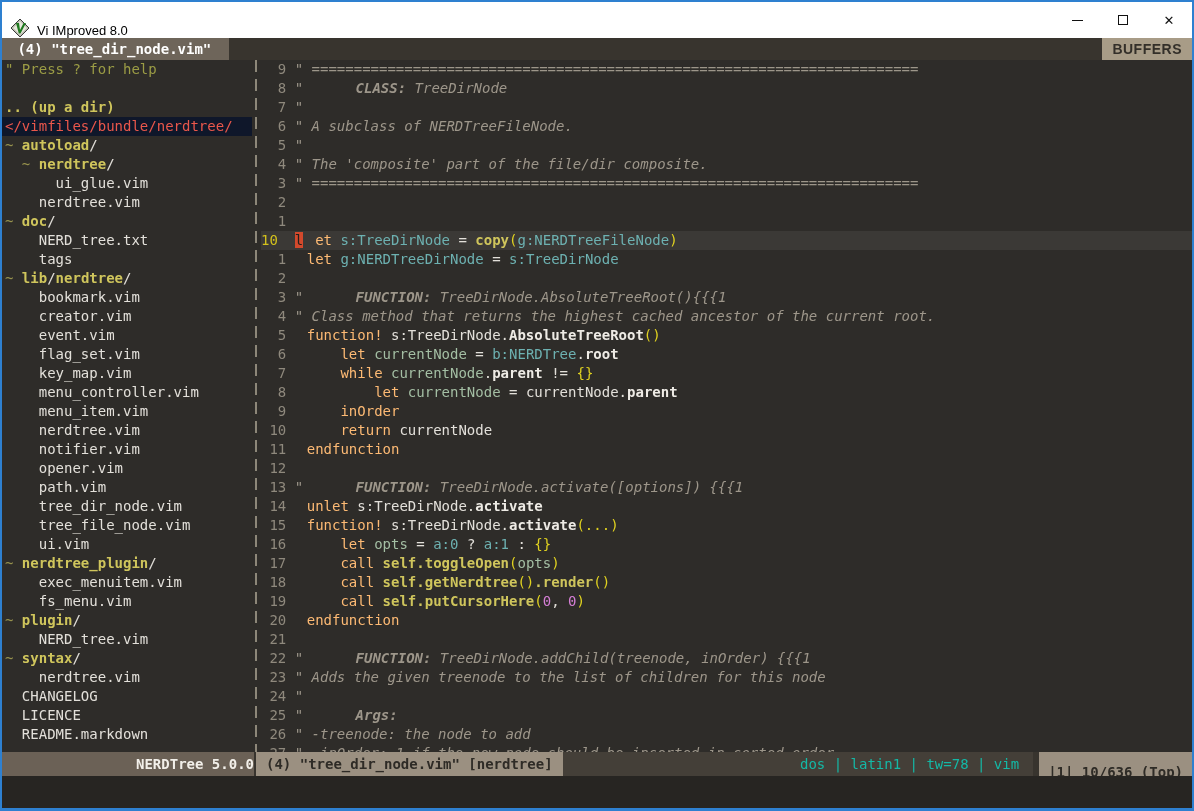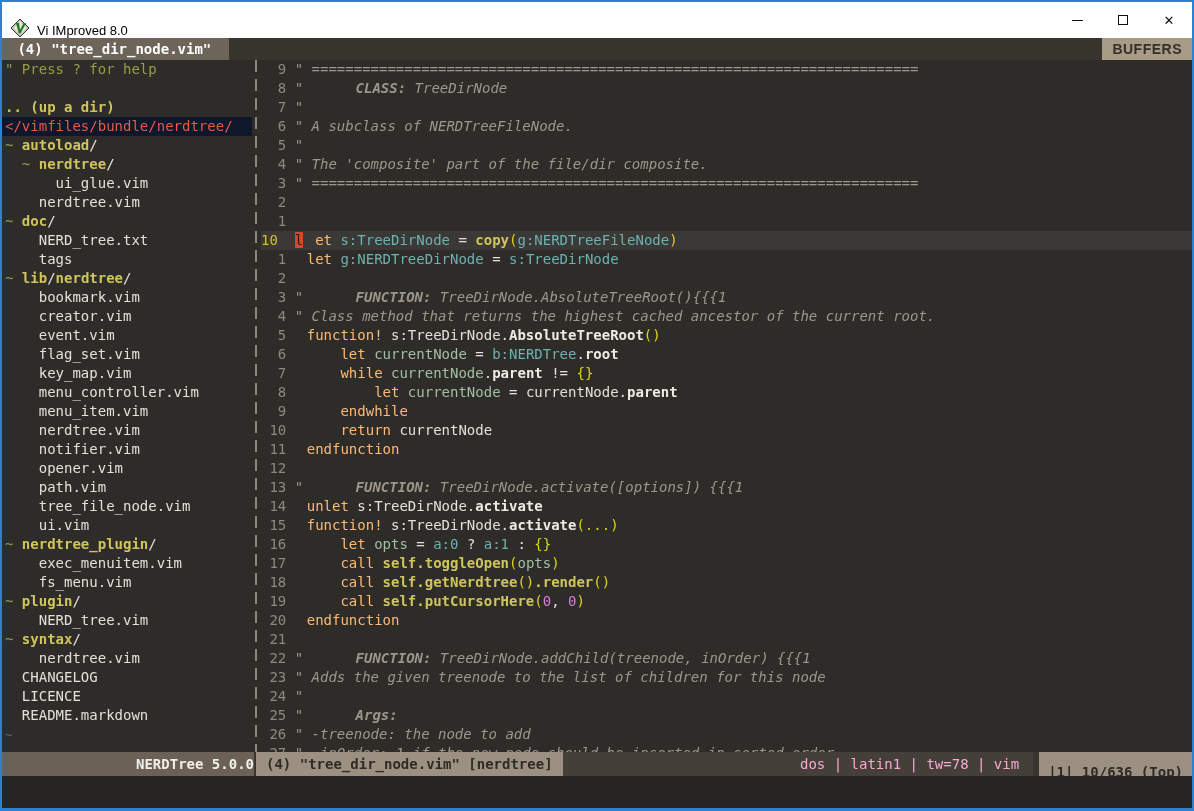--- a/index.html
+++ b/index.html
@@ -85,21 +85,21 @@
   .s-cur { background:#d2492c; color:#211f1d; }
 
   
   .statusline {
     height:24px; flex:none; background:#38342e;
     display:flex; align-items:stretch;
     font-size:14px; line-height:24px; white-space:pre;
   }
   .st-left  { width:252px; flex:none; background:#6b6156; color:#f2efe9; font-weight:bold; padding-left:5px;text-align:right; }
   .st-file  { background:#9b9081; color:#2e2b26; font-weight:bold; padding:0 10px; margin-left:2px; }
-  .st-mid   { flex:1; background:#443f38; color:#f9a8d4; text-align:right; padding-right:14px; }
+  .st-mid   { flex:1; background:#443f38; color:#14b8a6; text-align:right; padding-right:14px; }
   .st-pos   { background:#9b9081; color:#2e2b26; font-weight:bold; padding:8px 9px; margin-left:6px; }
 
   
   .cmdline { height:32px; flex:none; background:#272522; }
 </style>
 </head>
 <body>
 
 <div class="window">
 
@@ -146,20 +146,21 @@
         <div class="tree-row"><span class="t-plain">    </span><span class="t-file">creator.vim</span></div>
         <div class="tree-row"><span class="t-plain">    </span><span class="t-file">event.vim</span></div>
         <div class="tree-row"><span class="t-plain">    </span><span class="t-file">flag_set.vim</span></div>
         <div class="tree-row"><span class="t-plain">    </span><span class="t-file">key_map.vim</span></div>
         <div class="tree-row"><span class="t-plain">    </span><span class="t-file">menu_controller.vim</span></div>
         <div class="tree-row"><span class="t-plain">    </span><span class="t-file">menu_item.vim</span></div>
         <div class="tree-row"><span class="t-plain">    </span><span class="t-file">nerdtree.vim</span></div>
         <div class="tree-row"><span class="t-plain">    </span><span class="t-file">notifier.vim</span></div>
         <div class="tree-row"><span class="t-plain">    </span><span class="t-file">opener.vim</span></div>
         <div class="tree-row"><span class="t-plain">    </span><span class="t-file">path.vim</span></div>
+        <div class="tree-row"><span class="t-plain">    </span><span class="t-file">tree_dir_node.vim</span></div>
         <div class="tree-row"><span class="t-plain">    </span><span class="t-file">tree_file_node.vim</span></div>
         <div class="tree-row"><span class="t-plain">    </span><span class="t-file">ui.vim</span></div>
         <div class="tree-row"><span class="t-tilde">~ </span><span class="t-dir">nerdtree_plugin</span><span class="t-plain">/</span></div>
         <div class="tree-row"><span class="t-plain">    </span><span class="t-file">exec_menuitem.vim</span></div>
         <div class="tree-row"><span class="t-plain">    </span><span class="t-file">fs_menu.vim</span></div>
         <div class="tree-row"><span class="t-tilde">~ </span><span class="t-dir">plugin</span><span class="t-plain">/</span></div>
         <div class="tree-row"><span class="t-plain">    </span><span class="t-file">NERD_tree.vim</span></div>
         <div class="tree-row"><span class="t-tilde">~ </span><span class="t-dir">syntax</span><span class="t-plain">/</span></div>
         <div class="tree-row"><span class="t-plain">    </span><span class="t-file">nerdtree.vim</span></div>
         <div class="tree-row"><span class="t-plain">  </span><span class="t-file">CHANGELOG</span></div>
@@ -180,21 +181,21 @@
         <div class="code-row"><span class="lnum">1</span><span class="code-text"></span></div>
         <div class="code-row curline"><span class="lnum cur-num">10</span><span class="code-text"><span class="s-cur">l</span><span class="s-kw">et</span><span class="s-txt"> </span><span class="s-sv">s:TreeDirNode</span><span class="s-txt"> = </span><span class="s-fn">copy</span><span class="s-pr">(</span><span class="s-sv">g:NERDTreeFileNode</span><span class="s-pr">)</span></span></div>
         <div class="code-row"><span class="lnum">1</span><span class="code-text"><span class="s-kw">let</span><span class="s-txt"> </span><span class="s-sv">g:NERDTreeDirNode</span><span class="s-txt"> = </span><span class="s-sv">s:TreeDirNode</span></span></div>
         <div class="code-row"><span class="lnum">2</span><span class="code-text"></span></div>
         <div class="code-row"><span class="lnum">3</span><span class="code-text"><span class="s-cm">" </span><span class="s-cmb">FUNCTION:</span><span class="s-cm"> TreeDirNode.AbsoluteTreeRoot(){{{1</span></span></div>
         <div class="code-row"><span class="lnum">4</span><span class="code-text"><span class="s-cm">" Class method that returns the highest cached ancestor of the current root.</span></span></div>
         <div class="code-row"><span class="lnum">5</span><span class="code-text"><span class="s-kw">function!</span><span class="s-txt"> s:TreeDirNode.</span><span class="s-mth">AbsoluteTreeRoot</span><span class="s-pr">()</span></span></div>
         <div class="code-row"><span class="lnum">6</span><span class="code-text"><span class="s-txt">    </span><span class="s-kw">let</span><span class="s-id"> currentNode</span><span class="s-txt"> = </span><span class="s-sv">b:NERDTree</span><span class="s-txt">.</span><span class="s-mth">root</span></span></div>
         <div class="code-row"><span class="lnum">7</span><span class="code-text"><span class="s-txt">    </span><span class="s-kw">while</span><span class="s-id"> currentNode</span><span class="s-txt">.</span><span class="s-mth">parent</span><span class="s-txt"> != </span><span class="s-pr">{}</span></span></div>
         <div class="code-row"><span class="lnum">8</span><span class="code-text"><span class="s-txt">        </span><span class="s-kw">let</span><span class="s-id"> currentNode</span><span class="s-txt"> = currentNode.</span><span class="s-mth">parent</span></span></div>
-        <div class="code-row"><span class="lnum">9</span><span class="code-text"><span class="s-txt">    </span><span class="s-kw">endwhile</span></span></div>
+        <div class="code-row"><span class="lnum">9</span><span class="code-text"><span class="s-txt">    </span><span class="s-kw">inOrder</span></span></div>
         <div class="code-row"><span class="lnum">10</span><span class="code-text"><span class="s-txt">    </span><span class="s-kw">return</span><span class="s-txt"> currentNode</span></span></div>
         <div class="code-row"><span class="lnum">11</span><span class="code-text"><span class="s-kw">endfunction</span></span></div>
         <div class="code-row"><span class="lnum">12</span><span class="code-text"></span></div>
         <div class="code-row"><span class="lnum">13</span><span class="code-text"><span class="s-cm">" </span><span class="s-cmb">FUNCTION:</span><span class="s-cm"> TreeDirNode.activate([options]) {{{1</span></span></div>
         <div class="code-row"><span class="lnum">14</span><span class="code-text"><span class="s-kw">unlet</span><span class="s-txt"> s:TreeDirNode.</span><span class="s-mth">activate</span></span></div>
         <div class="code-row"><span class="lnum">15</span><span class="code-text"><span class="s-kw">function!</span><span class="s-txt"> s:TreeDirNode.</span><span class="s-mth">activate</span><span class="s-pr">(...)</span></span></div>
         <div class="code-row"><span class="lnum">16</span><span class="code-text"><span class="s-txt">    </span><span class="s-kw">let</span><span class="s-id"> opts</span><span class="s-txt"> = </span><span class="s-sv">a:0</span><span class="s-txt"> ? </span><span class="s-sv">a:1</span><span class="s-txt"> : </span><span class="s-pr">{}</span></span></div>
         <div class="code-row"><span class="lnum">17</span><span class="code-text"><span class="s-txt">    </span><span class="s-kw">call</span><span class="s-txt"> </span><span class="s-fn">self.toggleOpen</span><span class="s-pr">(</span><span class="s-id">opts</span><span class="s-pr">)</span></span></div>
         <div class="code-row"><span class="lnum">18</span><span class="code-text"><span class="s-txt">    </span><span class="s-kw">call</span><span class="s-txt"> </span><span class="s-fn">self.getNerdtree</span><span class="s-pr">()</span><span class="s-fn">.render</span><span class="s-pr">()</span></span></div>
         <div class="code-row"><span class="lnum">19</span><span class="code-text"><span class="s-txt">    </span><span class="s-kw">call</span><span class="s-txt"> </span><span class="s-fn">self.putCursorHere</span><span class="s-pr">(</span><span class="s-num">0</span><span class="s-txt">, </span><span class="s-num">0</span><span class="s-pr">)</span></span></div>

